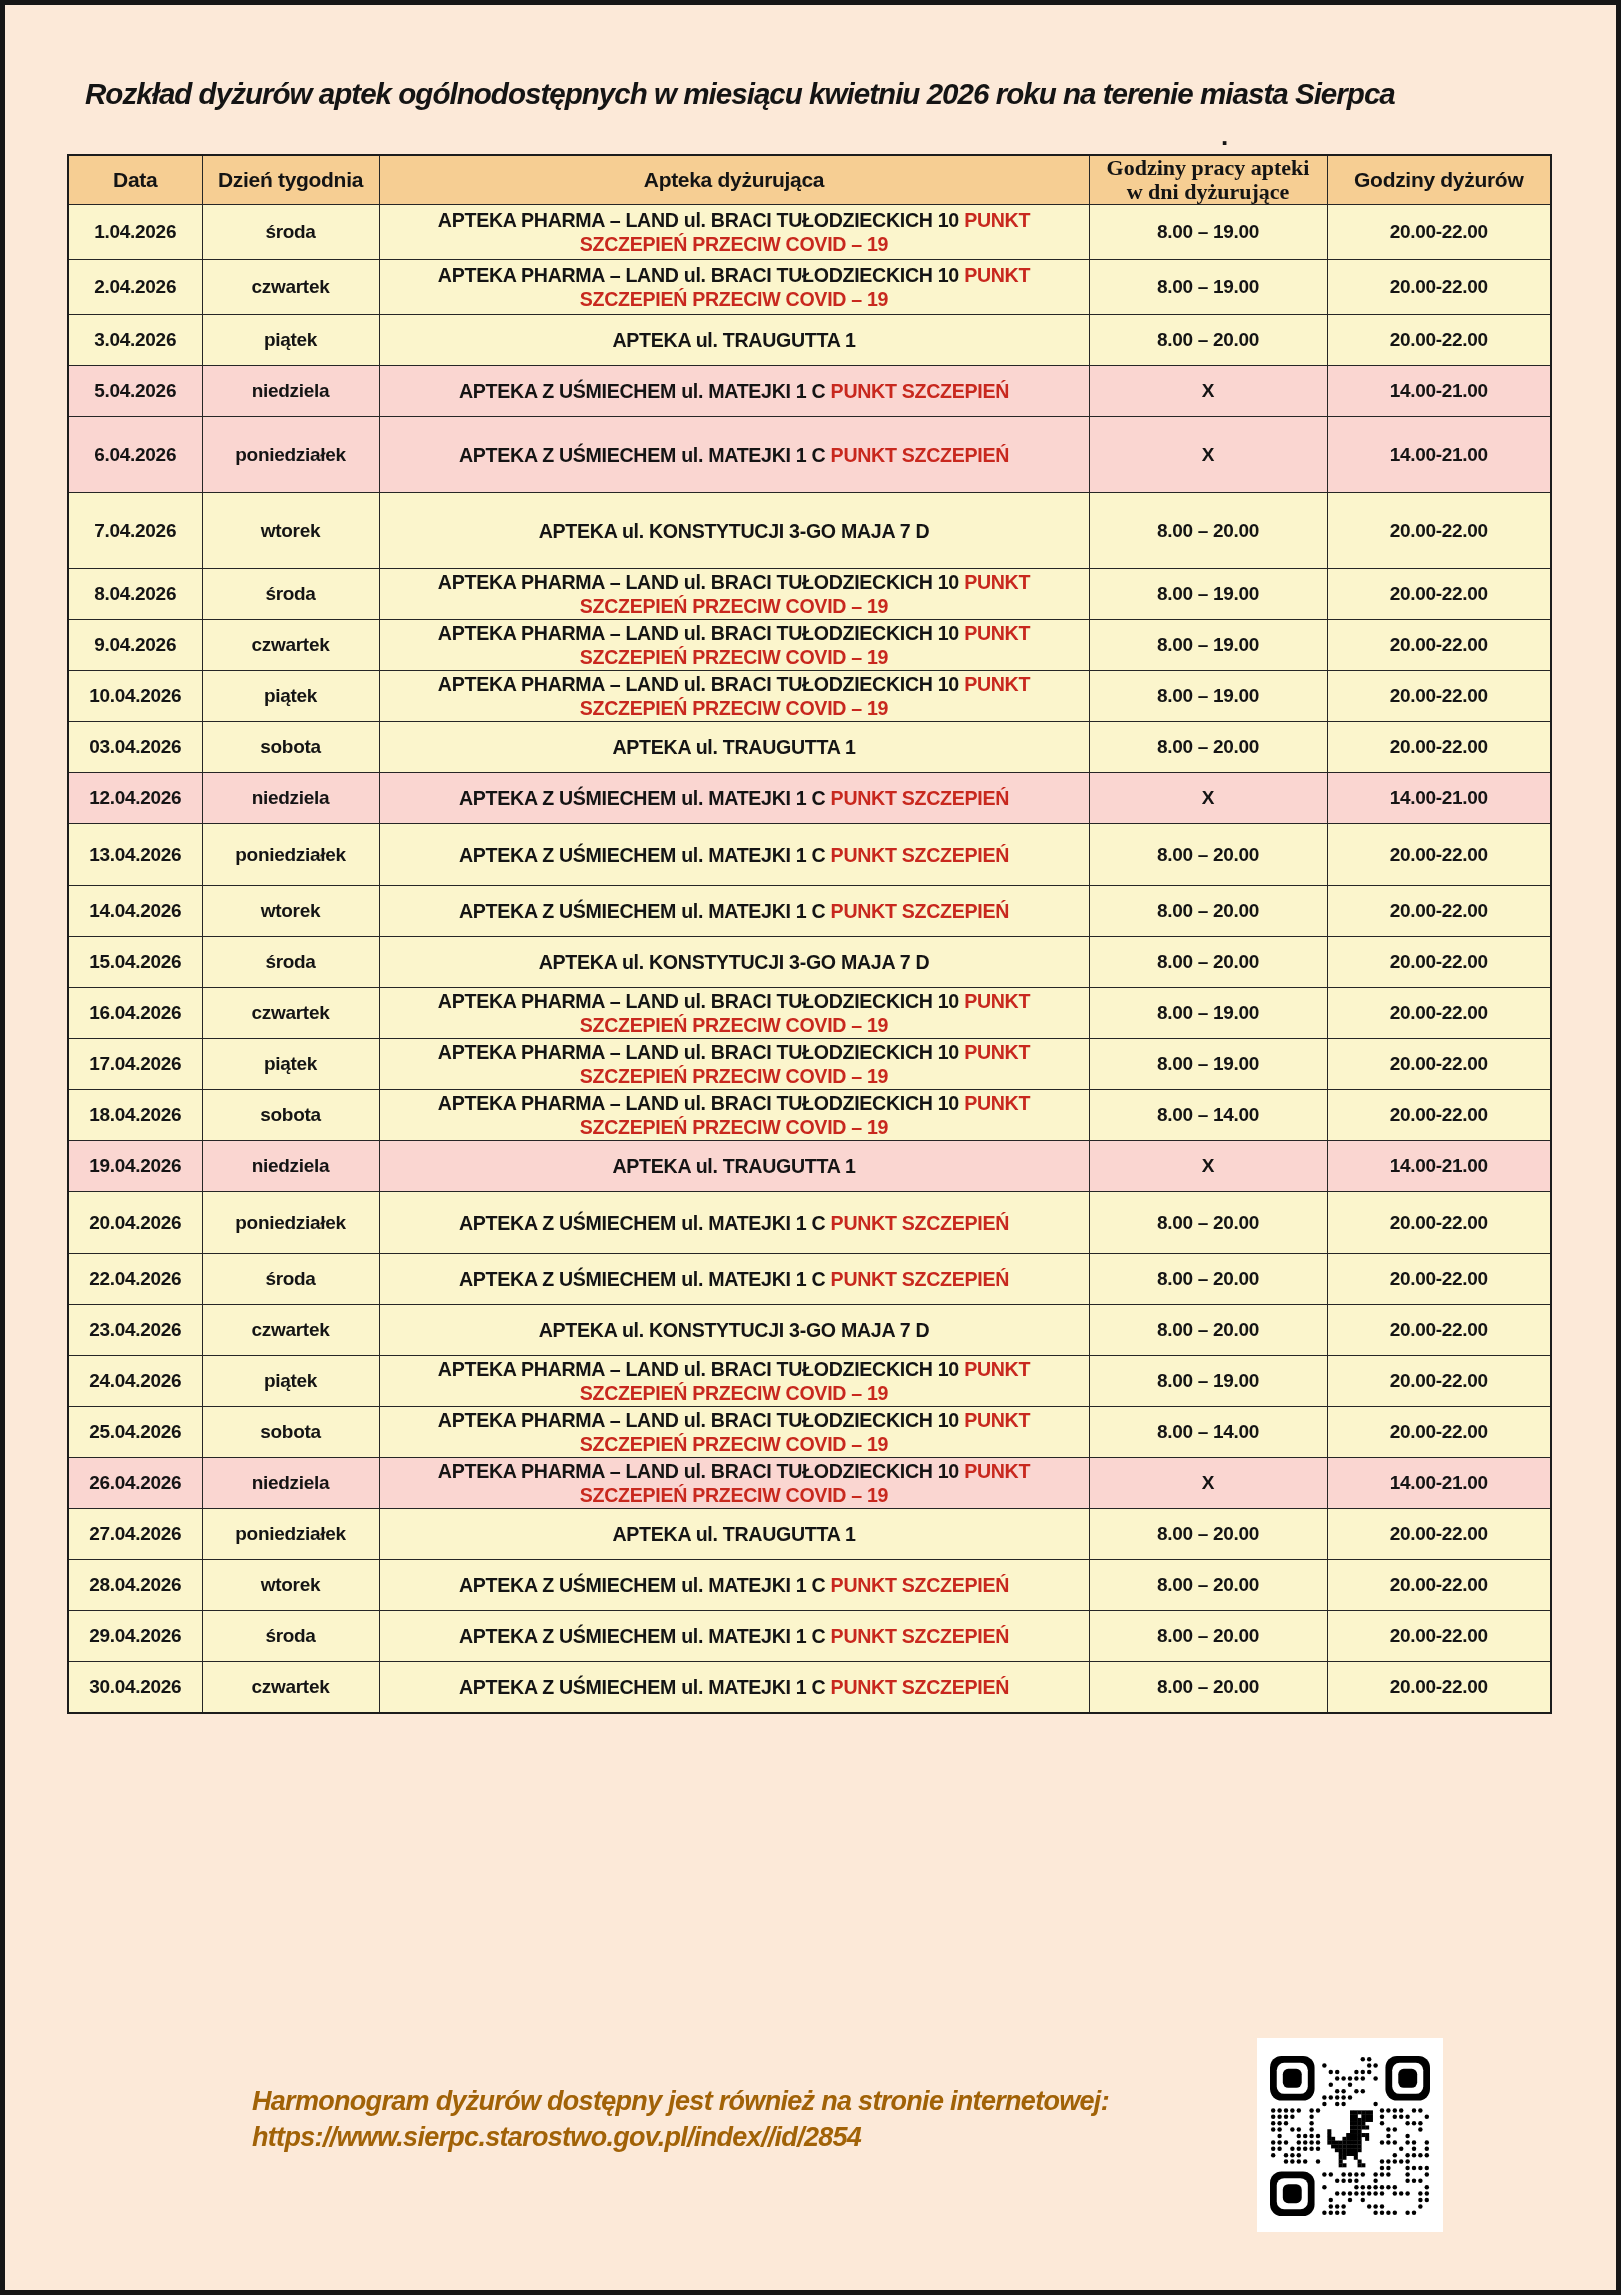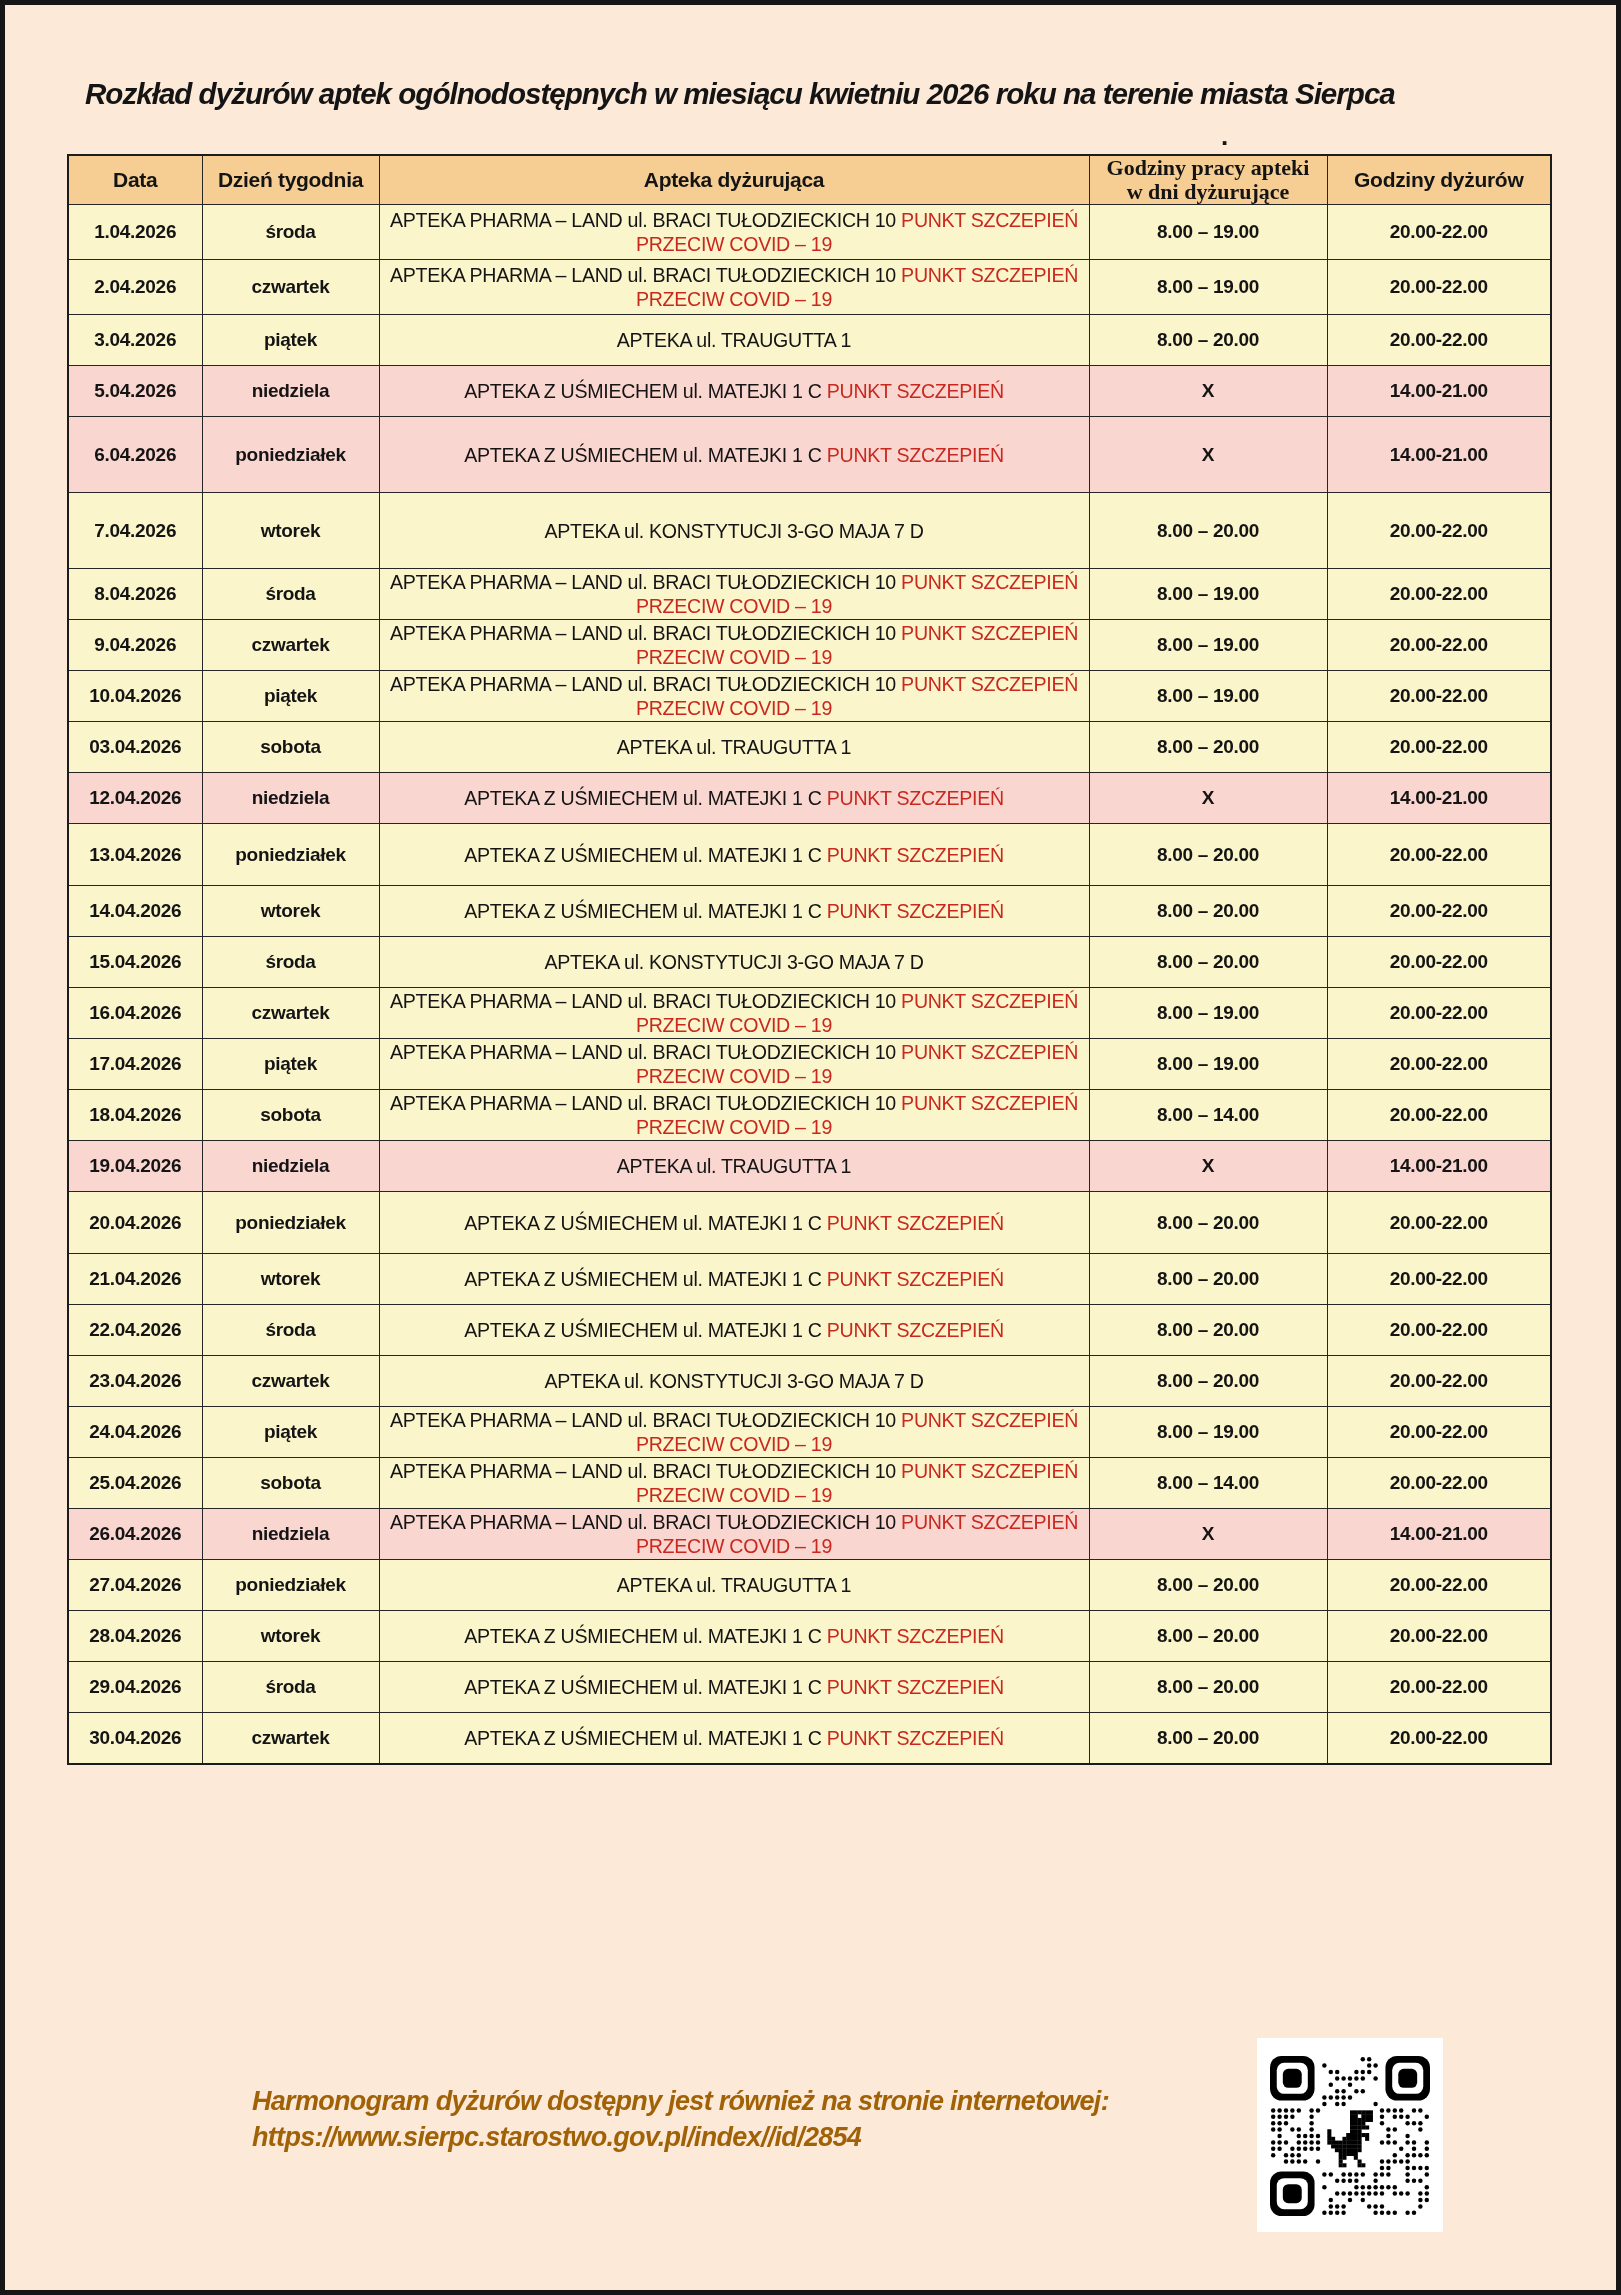--- a/index.html
+++ b/index.html
@@ -46,21 +46,21 @@
   }
   tbody tr { height:51px; background:var(--row-yellow, #FBF5CC); }
   tbody tr.pink { background:var(--row-pink, #FAD6D1); }
   tbody tr:nth-child(1), tbody tr:nth-child(2) { height:55px; }
   tbody tr:nth-child(5), tbody tr:nth-child(6) { height:76px; }
   tbody tr:nth-child(12), tbody tr:nth-child(19) { height:62px; }
   .c-date, .c-day, .c-hours, .c-duty {
     font-size:19px; font-weight:bold; letter-spacing:-0.3px; color:#141414;
   }
   .c-apteka {
-    font-size:19.6px; font-weight:normal; letter-spacing:-0.3px;
+    font-size:19.6px; font-weight:bold; letter-spacing:-0.3px;
     padding:0 27px; line-height:24px; color:#141414;
   }
   .c-apteka .red, .red-note { color:var(--red-text, #C8281E); }
   .footer {
     position:absolute; left:247px; top:2078px;
     font-size:27px; font-weight:bold; font-style:italic;
     letter-spacing:-0.7px; line-height:36px; color:#a16207;
   }
   .qr-panel {
     position:absolute; left:1252px; top:2033px;
@@ -217,27 +217,20 @@
         <tr class="pink">
           <td class="c-date">19.04.2026</td>
           <td class="c-day">niedziela</td>
           <td class="c-apteka"><span>APTEKA ul. TRAUGUTTA 1</span></td>
           <td class="c-hours">X</td>
           <td class="c-duty">14.00-21.00</td>
         </tr>
         <tr>
           <td class="c-date">20.04.2026</td>
           <td class="c-day">poniedziałek</td>
-          <td class="c-apteka"><span>APTEKA Z UŚMIECHEM  ul. MATEJKI 1 C</span> <span class="red">PUNKT SZCZEPIEŃ</span></td>
-          <td class="c-hours">8.00 – 20.00</td>
-          <td class="c-duty">20.00-22.00</td>
-        </tr>
-        <tr>
-          <td class="c-date">21.04.2026</td>
-          <td class="c-day">wtorek</td>
           <td class="c-apteka"><span>APTEKA Z UŚMIECHEM  ul. MATEJKI 1 C</span> <span class="red">PUNKT SZCZEPIEŃ</span></td>
           <td class="c-hours">8.00 – 20.00</td>
           <td class="c-duty">20.00-22.00</td>
         </tr>
         <tr>
           <td class="c-date">22.04.2026</td>
           <td class="c-day">środa</td>
           <td class="c-apteka"><span>APTEKA Z UŚMIECHEM  ul. MATEJKI 1 C</span> <span class="red">PUNKT SZCZEPIEŃ</span></td>
           <td class="c-hours">8.00 – 20.00</td>
           <td class="c-duty">20.00-22.00</td>

